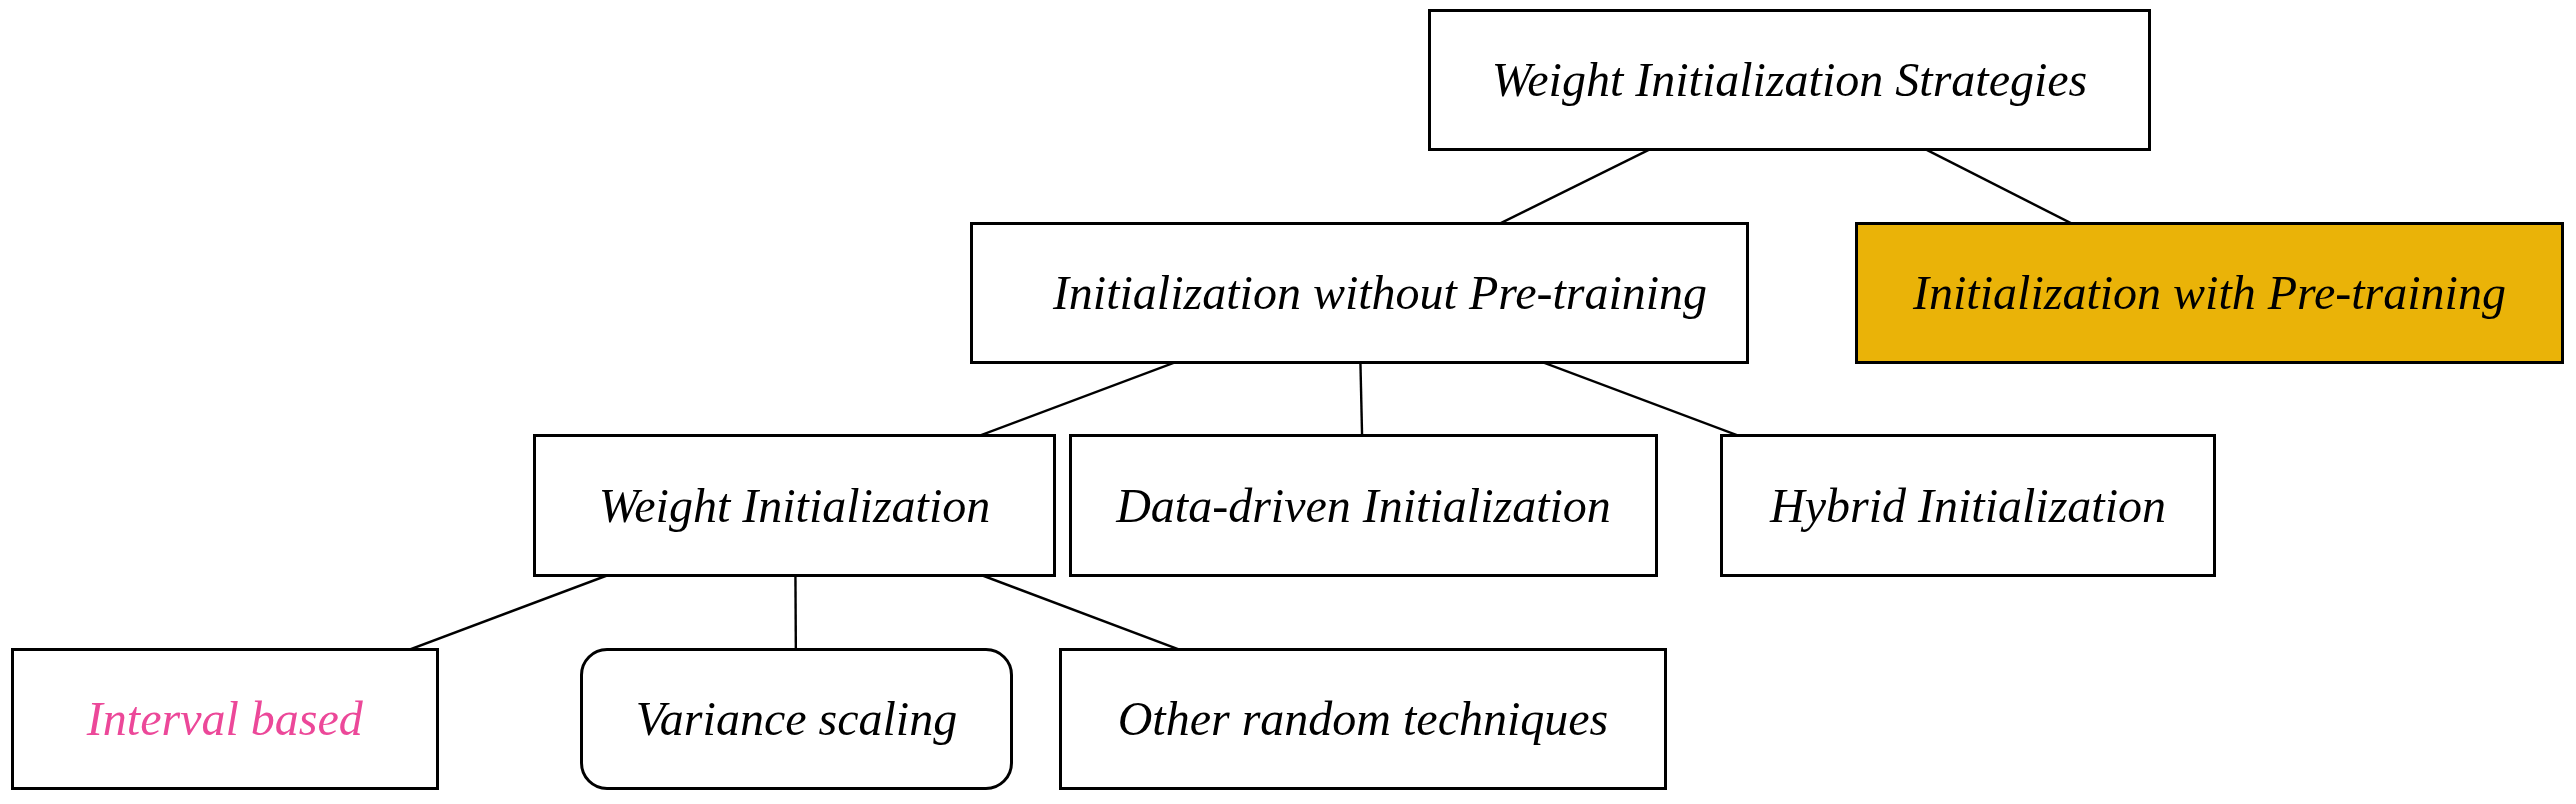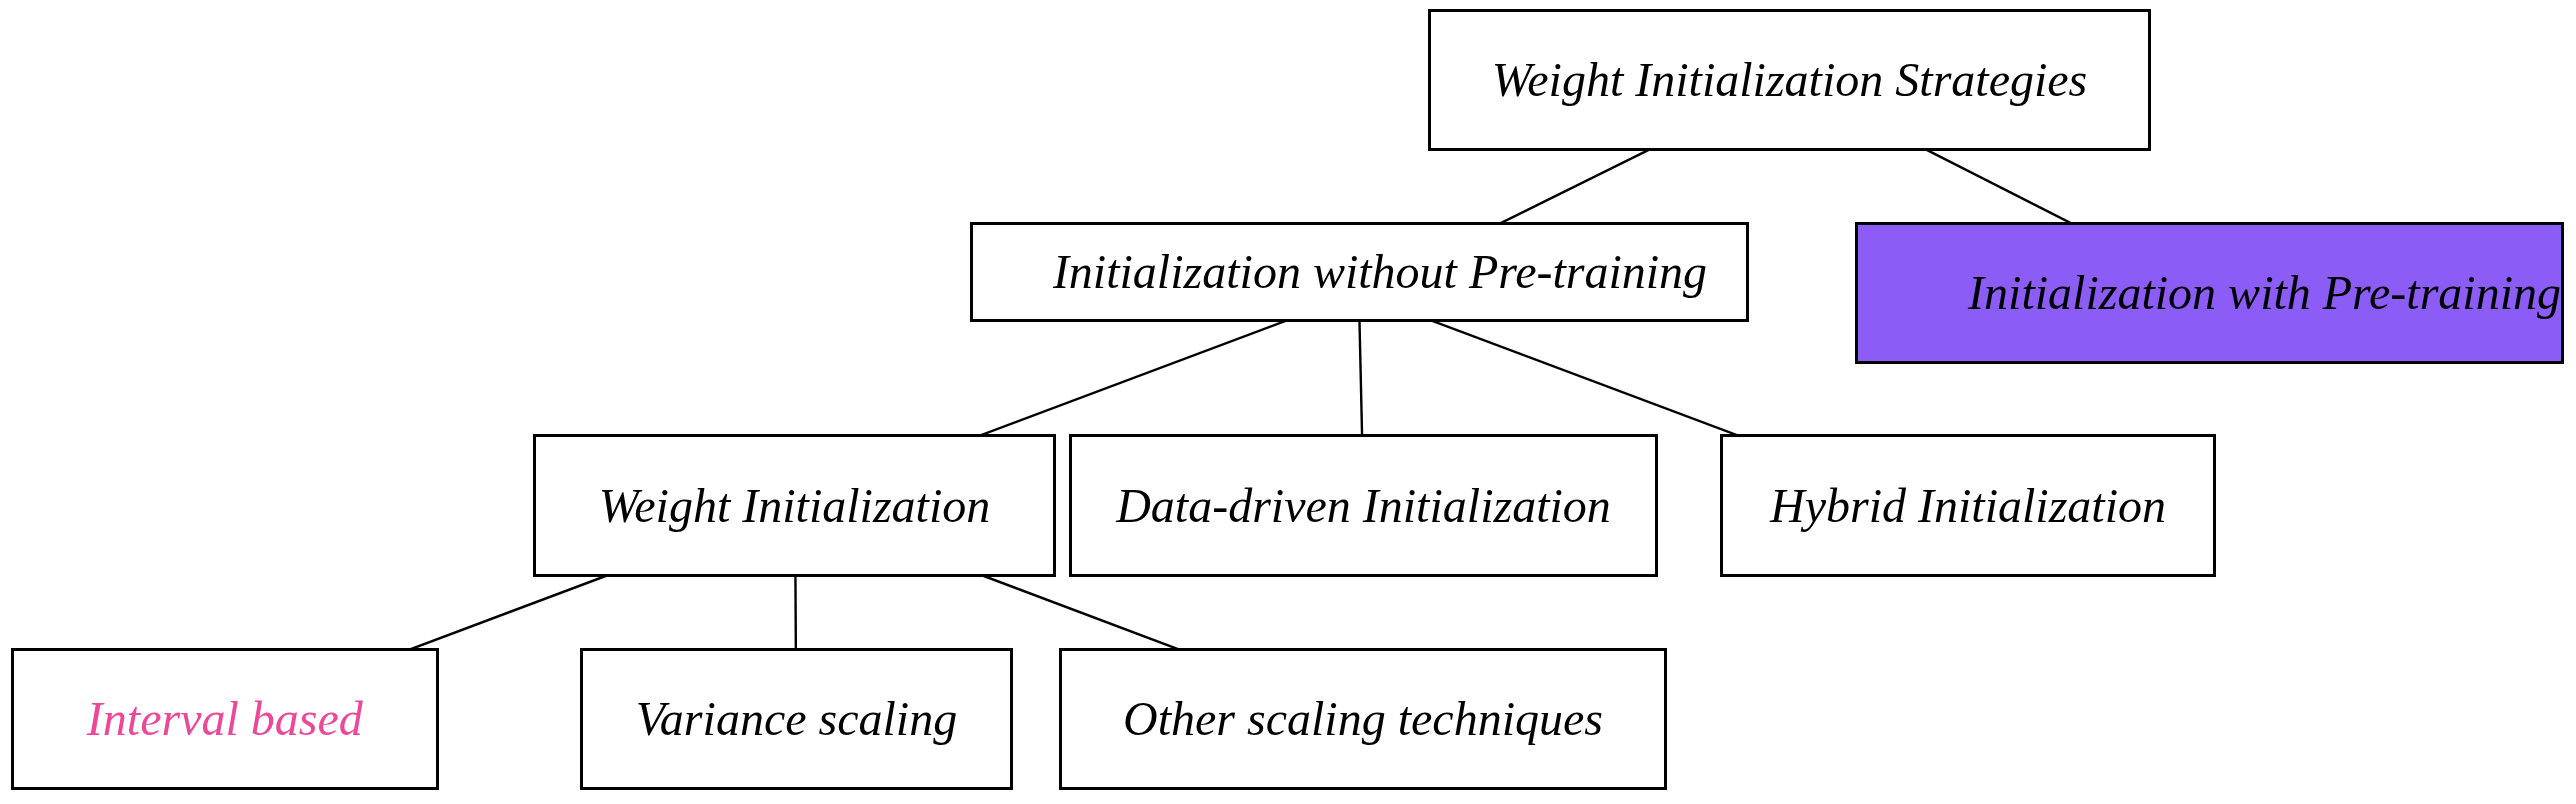--- a/index.html
+++ b/index.html
@@ -50,46 +50,46 @@
       <line x1="2262" y1="488.5" x2="3202.5" y2="841" stroke="#000000" stroke-width="4"></line>
       <line x1="1323" y1="841" x2="374" y2="1197" stroke="#000000" stroke-width="4"></line>
       <line x1="1323" y1="841" x2="1325" y2="1197" stroke="#000000" stroke-width="4"></line>
       <line x1="1323" y1="841" x2="2269" y2="1197" stroke="#000000" stroke-width="4"></line>
     </svg>
 
   <div class="node" style="left: 1428px; top: 9px; width: 723px; height: 142px; background: rgb(255, 255, 255); border-color: rgb(0, 0, 0); color: rgb(0, 0, 0);">
     <span>Weight Initialization Strategies</span>
   </div>
 
-  <div class="node" style="left: 970px; top: 222px; width: 779px; height: 100px; background: rgb(255, 255, 255); border-color: rgb(0, 0, 0); color: rgb(0, 0, 0); padding-left: 41px;">
+  <div class="node" style="left: 970px; top: 222px; width: 779px; height: 142px; background: rgb(255, 255, 255); border-color: rgb(0, 0, 0); color: rgb(0, 0, 0); padding-left: 41px;">
     <span>Initialization without Pre-training</span>
   </div>
 
-  <div class="node" style="left: 1855px; top: 222px; width: 709px; height: 142px; background: #8b5cf6; border-color: rgb(0, 0, 0); color: rgb(0, 0, 0); justify-content: flex-end;">
+  <div class="node" style="left: 1855px; top: 222px; width: 709px; height: 142px; background: #eab308; border-color: rgb(0, 0, 0); color: rgb(0, 0, 0);">
     <span>Initialization with Pre-training</span>
   </div>
 
   <div class="node" style="left: 533px; top: 434px; width: 523px; height: 143px; background: rgb(255, 255, 255); border-color: rgb(0, 0, 0); color: rgb(0, 0, 0);">
     <span>Weight Initialization</span>
   </div>
 
   <div class="node" style="left: 1069px; top: 434px; width: 589px; height: 143px; background: rgb(255, 255, 255); border-color: rgb(0, 0, 0); color: rgb(0, 0, 0);">
     <span>Data-driven Initialization</span>
   </div>
 
   <div class="node" style="left: 1676px; top: 434px; width: 496px; height: 143px; background: rgb(255, 255, 255); border-color: rgb(0, 0, 0); color: rgb(0, 0, 0); margin-left: 44px;">
     <span>Hybrid Initialization</span>
   </div>
 
   <div class="node" style="left: 10.8px; top: 648px; width: 428px; height: 142px; background: rgb(255, 255, 255); border-color: rgb(0, 0, 0); color: #ec4899;">
     <span>Interval based</span>
   </div>
 
-  <div class="node" style="left: 580px; top: 648px; width: 433px; height: 142px; background: rgb(255, 255, 255); border-color: rgb(0, 0, 0); color: rgb(0, 0, 0);">
+  <div class="node" style="left: 580px; top: 648px; width: 433px; height: 142px; background: rgb(255, 255, 255); border-color: rgb(0, 0, 0); color: rgb(0, 0, 0); border-radius: 27px;">
     <span>Variance scaling</span>
   </div>
 
   <div class="node" style="left: 1059px; top: 648px; width: 608px; height: 142px; background: rgb(255, 255, 255); border-color: rgb(0, 0, 0); color: rgb(0, 0, 0);">
-    <span>Other scaling techniques</span>
+    <span>Other random techniques</span>
   </div>
 
 </div>
 
 
 </body></html>

